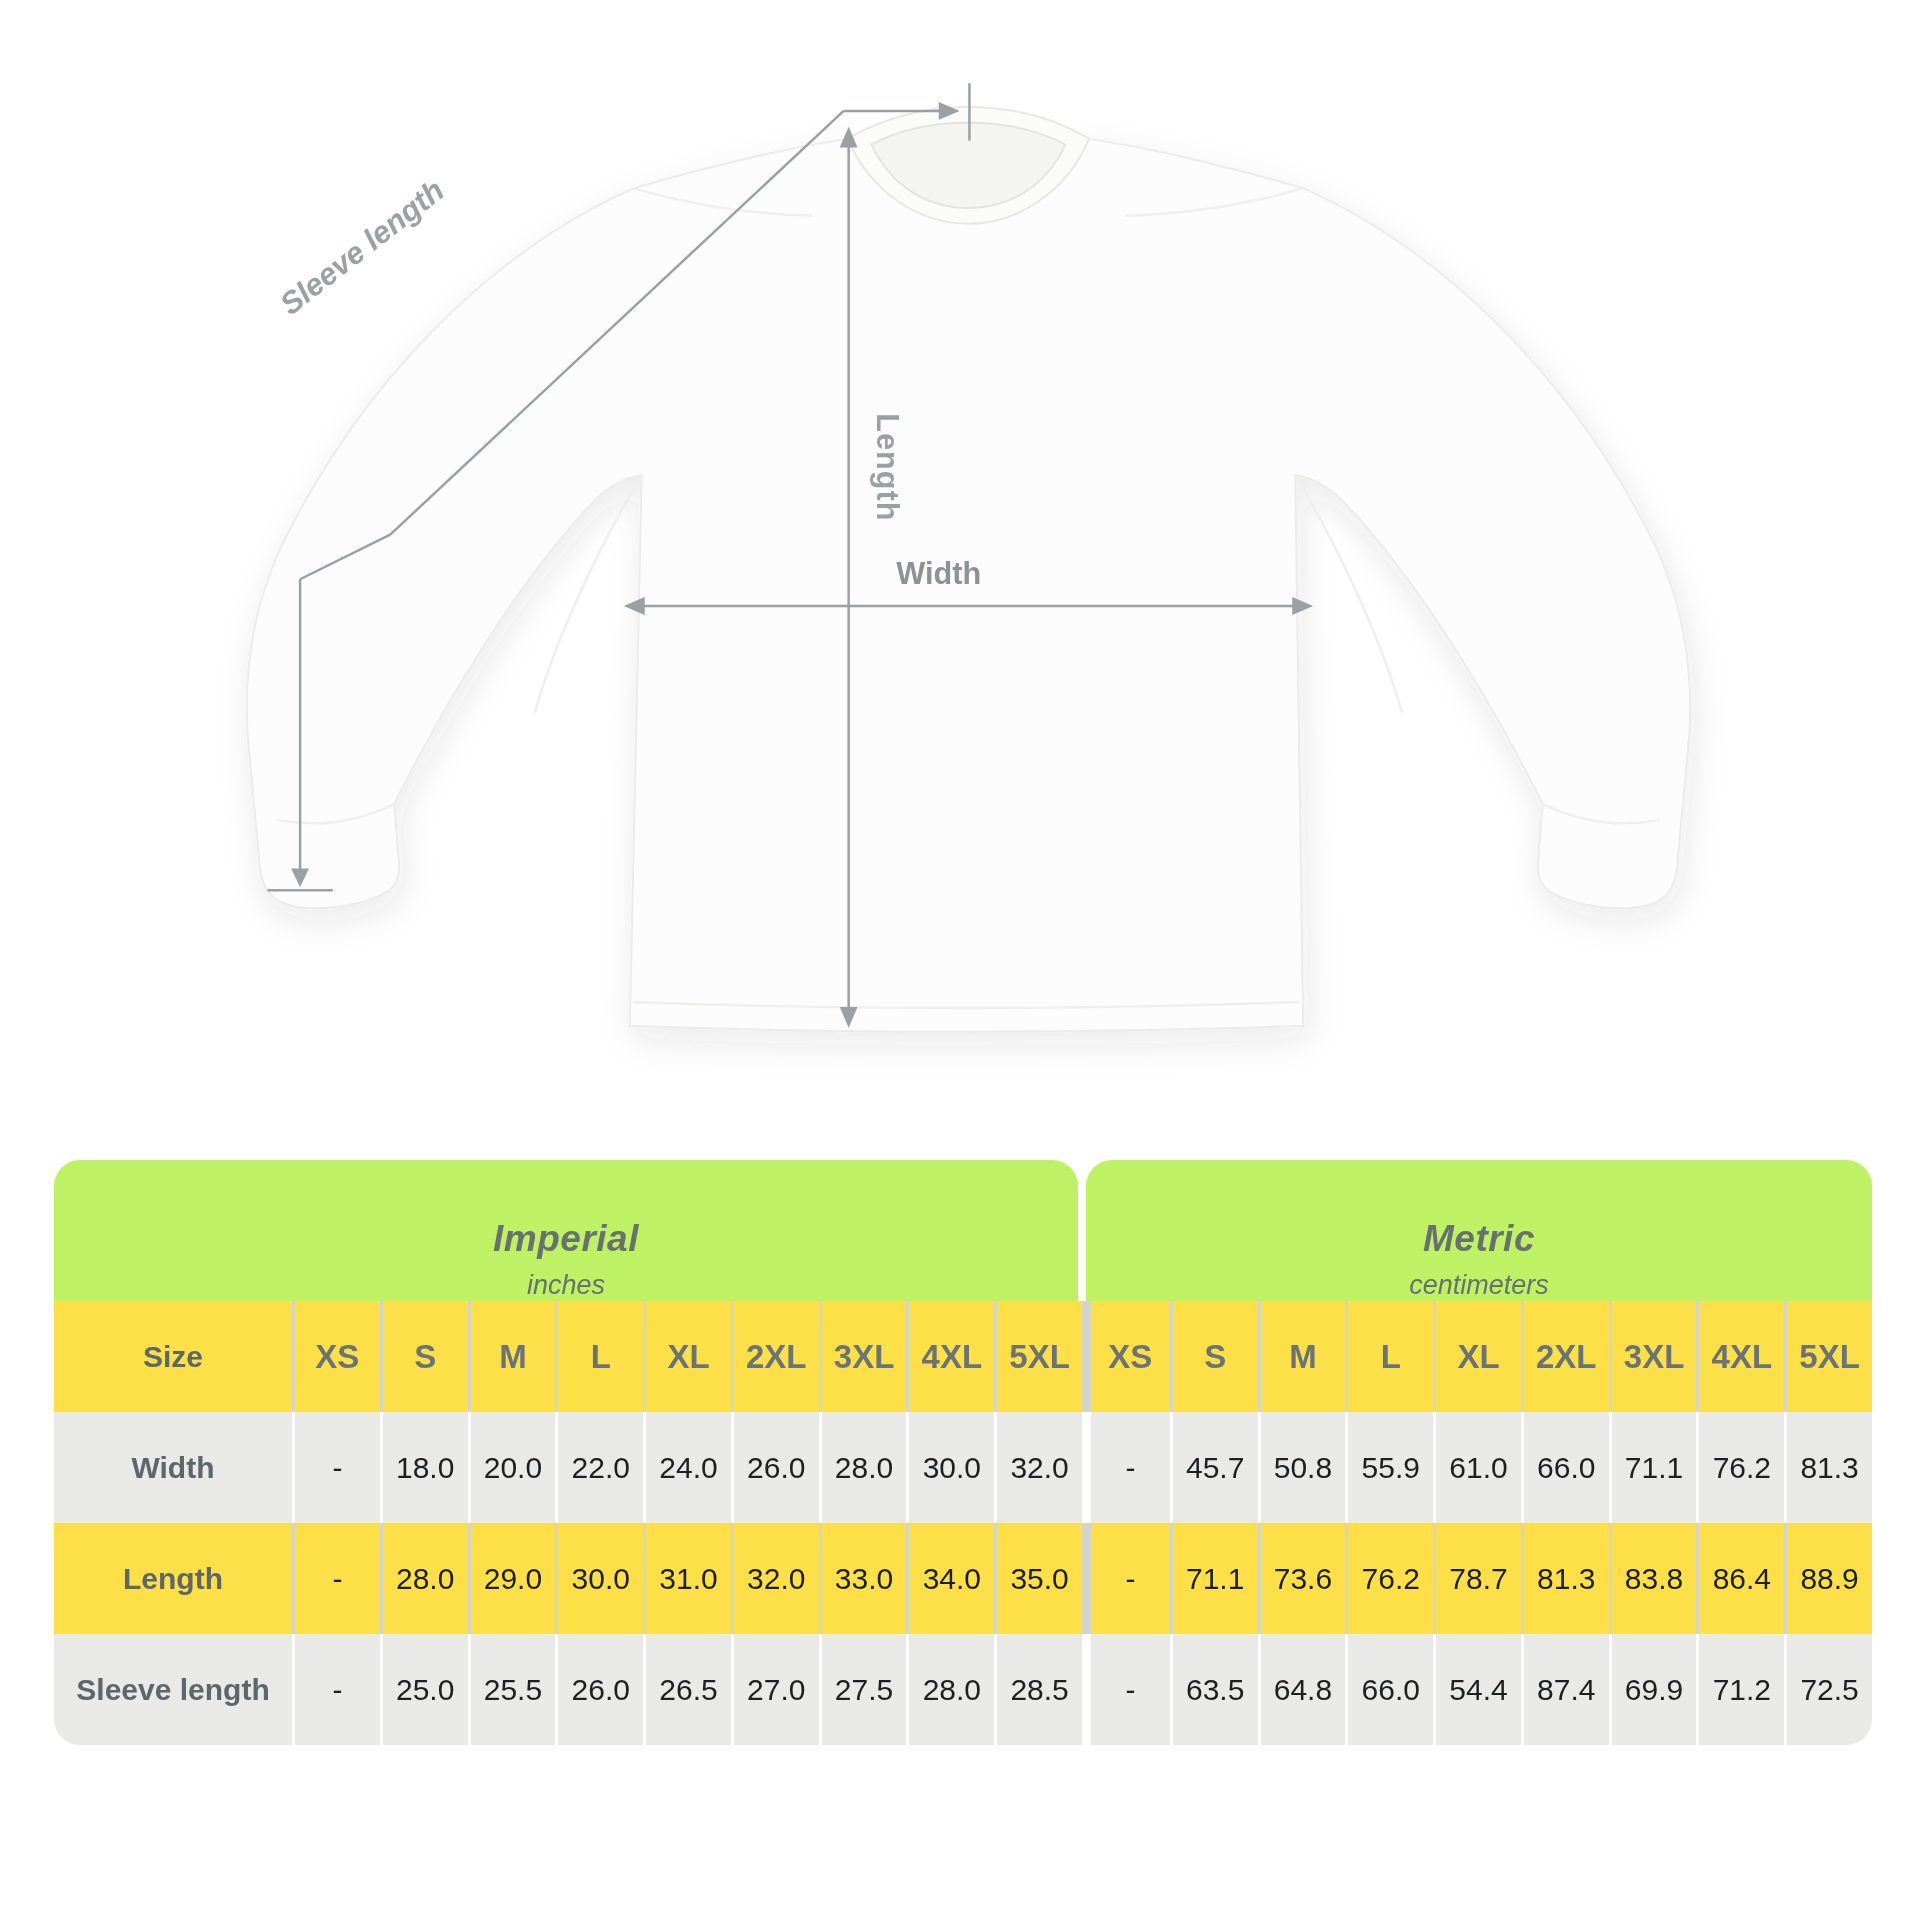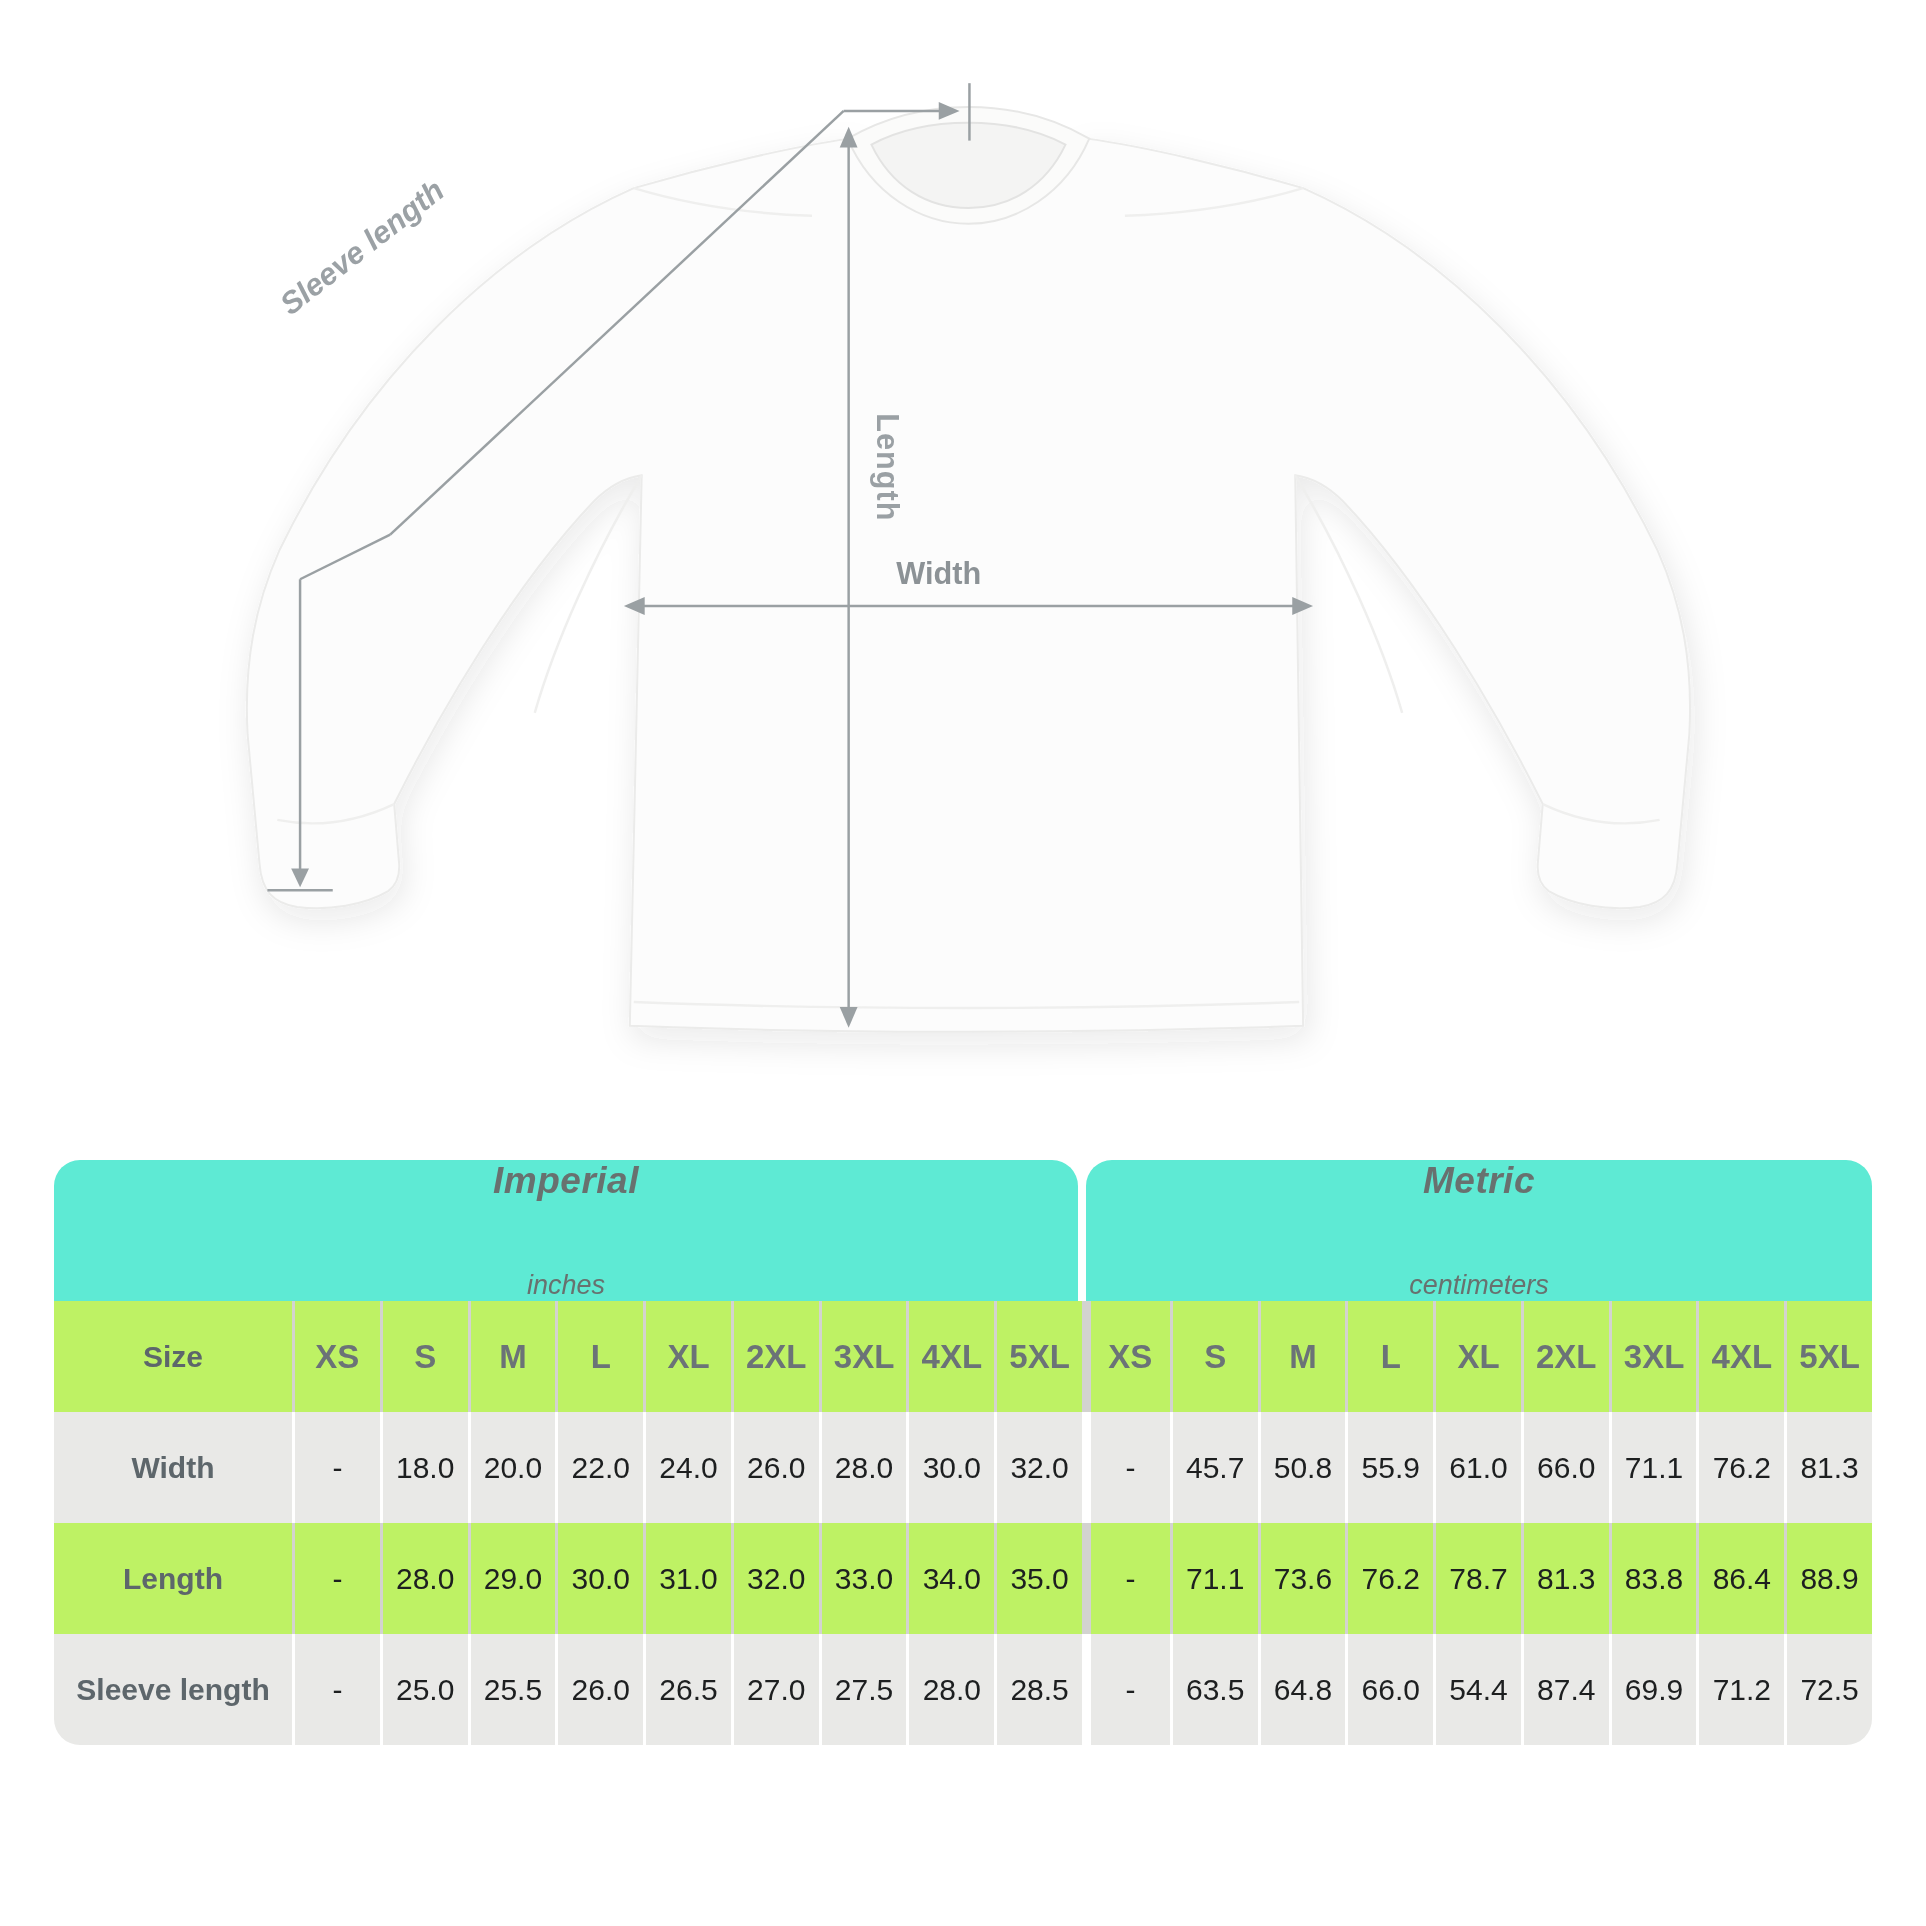--- a/index.html
+++ b/index.html
@@ -23,33 +23,33 @@
 
   .size-table{
     margin:51px 54px 0 54px;
     width:1818px;
   }
   .band-row{
     display:grid;grid-template-columns:238px repeat(18,1fr);
     height:141px;
   }
   .band{
-    display:flex;flex-direction:column;align-items:center;justify-content:space-between;
-    gap:10px;background:#5eead4;
+    display:flex;flex-direction:column;align-items:center;justify-content:flex-end;
+    gap:10px;background:#bef264;
   }
   .band.imperial{grid-column:1/11;border-radius:26px 26px 0 0;margin-right:4px;}
   .band.metric{grid-column:11/20;border-radius:26px 26px 0 0;margin-left:4px;}
   .gname{font-weight:700;font-style:italic;font-size:37px;color:#68716f;letter-spacing:0.5px;}
   .gunit{font-style:italic;font-size:27px;color:#68716f;}
 
   .trow{
     display:grid;grid-template-columns:238px repeat(18,1fr);
     height:111px;
   }
-  .row-white{background:#bef264;text-align:right;}
+  .row-white{background:#fde047;text-align:right;}
   .row-gray{background:#e9e9e7;}
   .row-last{border-radius:0 0 26px 26px;overflow:hidden;}
   .cell{
     display:flex;align-items:center;justify-content:center;
     font-size:30px;color:#1d1f20;
   }
   .cell.lab{font-weight:700;color:#5d666b;}
   .cell.head{font-weight:700;color:#6b7377;font-size:33px;}
   .cell.sep{border-left:3px solid #d3d3d0;}
   .row-gray .cell.sep{border-left-color:#ffffff;}

